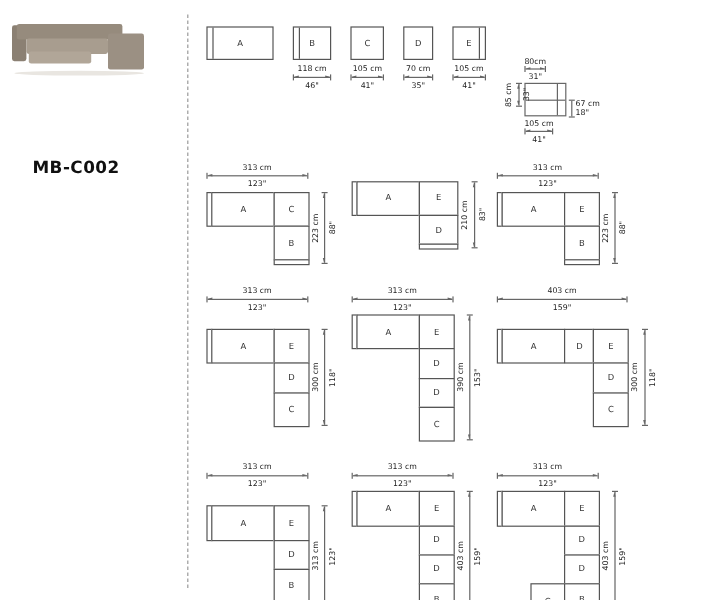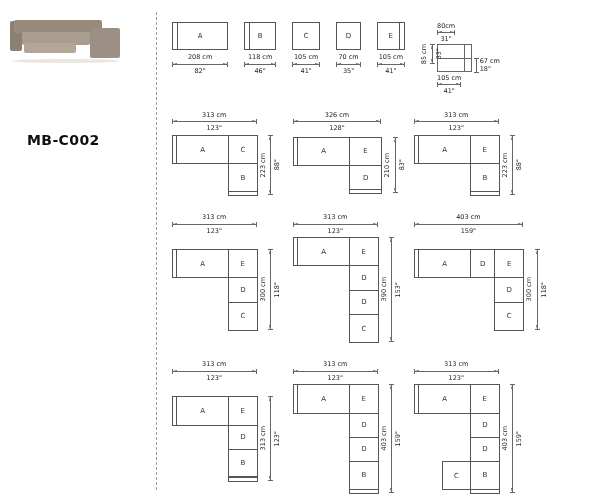--- a/index.html
+++ b/index.html
@@ -43,21 +43,21 @@
   .dim-vtxt { font-size:6.5px; color:#222; writing-mode:vertical-rl; transform:rotate(180deg); white-space:nowrap; line-height:1.2; }
   .dline-v { width:5px; align-self:stretch; border-top:1px solid #666; border-bottom:1px solid #666; position:relative; }
   .dline-v::before { content:''; position:absolute; top:0; bottom:0; left:2px; border-left:1px solid #666; }
   .ah { position:absolute; width:0; height:0; }
   .ah-l { left:0; top:1px; border-top:1.5px solid transparent; border-bottom:1.5px solid transparent; border-right:4px solid #666; }
   .ah-r { right:0; top:1px; border-top:1.5px solid transparent; border-bottom:1.5px solid transparent; border-left:4px solid #666; }
   .ah-t { top:0; left:1px; border-left:1.5px solid transparent; border-right:1.5px solid transparent; border-bottom:4px solid #666; }
   .ah-b { bottom:0; left:1px; border-left:1.5px solid transparent; border-right:1.5px solid transparent; border-top:4px solid #666; }
 
   
-  .sideview { position:relative; }
+  .sideview { position:relative;margin-top:25px; }
   .sv-profile { position:absolute; border:1px solid #666; background:#fff; }
   .sv-seatline { position:absolute; left:0; right:0; border-top:1px solid #666; }
   .sv-backline { position:absolute; top:0; bottom:0; border-left:1px solid #666; }
   .sv-rgrp { position:absolute; display:flex; align-items:center; gap:1px; }
   .sv-rtxt { display:flex; flex-direction:column; }
 
   
   .configs-grid { display:grid; grid-template-columns:121px 121px 136px; row-gap:17px; margin-top:19px; justify-items:start; }
   .cfg { display:grid; grid-template-columns:auto auto; column-gap:2px; row-gap:2px; justify-items:start; align-items:start; }
   .cfg-body { position:relative; }
@@ -81,28 +81,20 @@
 
   <div class="divider"></div>
 
   <div class="content">
     <div class="modules-row" id="modules-row">
         <div class="module-cell">
           <div class="mod-sbox" style="width: 56.16px; height: 28.35px;">
             <div class="armline-l"></div>
             <div class="mod-letter">A</div>
           </div>
-          <div class="dim-h" style="width: 56.16px;">
-            <div class="dim-txt">208 cm</div>
-            <div class="dline-h">
-              <i class="ah ah-l"></i>
-              <i class="ah ah-r"></i>
-            </div>
-            <div class="dim-txt">82"</div>
-          </div>
         </div>
         <div class="module-cell">
           <div class="mod-sbox" style="width: 31.86px; height: 28.35px;">
             <div class="armline-l"></div>
             <div class="mod-letter">B</div>
           </div>
           <div class="dim-h" style="width: 31.86px;">
             <div class="dim-txt">118 cm</div>
             <div class="dline-h">
               <i class="ah ah-l"></i>
@@ -215,28 +207,20 @@
           <div class="dim-v" style="height: 60.21px; grid-area: 2 / 2;">
             <div class="dim-vtxt">223 cm</div>
             <div class="dline-v">
               <i class="ah ah-t"></i>
               <i class="ah ah-b"></i>
             </div>
             <div class="dim-vtxt">88"</div>
           </div>
         </div>
         <div class="cfg">
-          <div class="dim-h" style="width: 88.02px; grid-area: 1 / 1; margin: 0px;">
-            <div class="dim-txt">326 cm</div>
-            <div class="dline-h">
-              <i class="ah ah-l"></i>
-              <i class="ah ah-r"></i>
-            </div>
-            <div class="dim-txt">128"</div>
-          </div>
           <div class="cfg-body" style="grid-area: 2 / 1; width: 89.02px; height: 57.7px;">
             <div class="mod-box" style="left: 0px; top: 0px; width: 5.32px; height: 29.35px;"></div>
             <div class="mod-box" style="left: 4.32px; top: 0px; width: 52.84px; height: 29.35px;">
               <div class="mod-letter">A</div>
             </div>
             <div class="mod-box" style="left: 56.16px; top: 0px; width: 32.86px; height: 29.35px;">
               <div class="mod-letter">E</div>
             </div>
             <div class="mod-box" style="left: 56.16px; top: 28.35px; width: 32.86px; height: 25.3px;">
               <div class="mod-letter">D</div>

